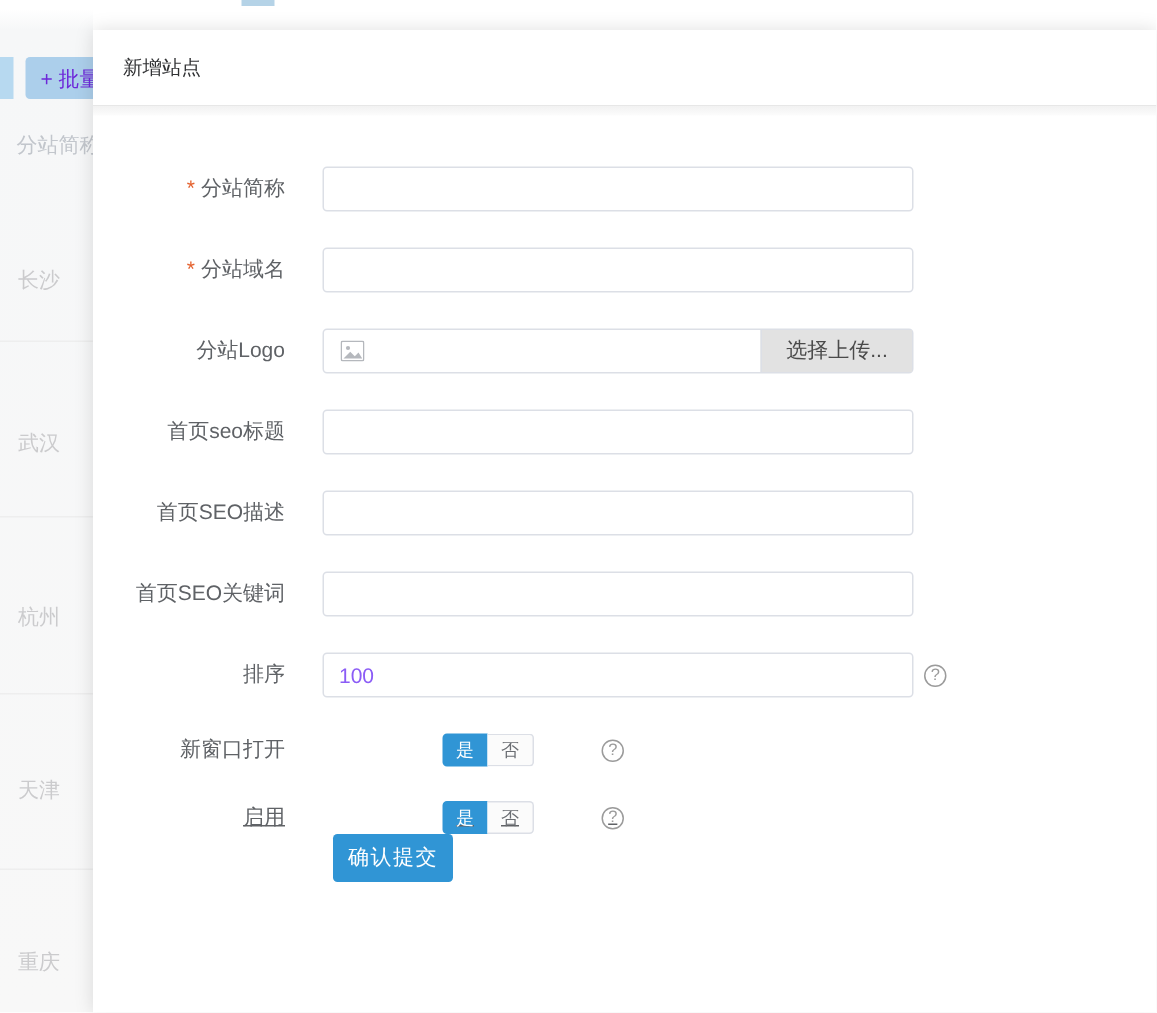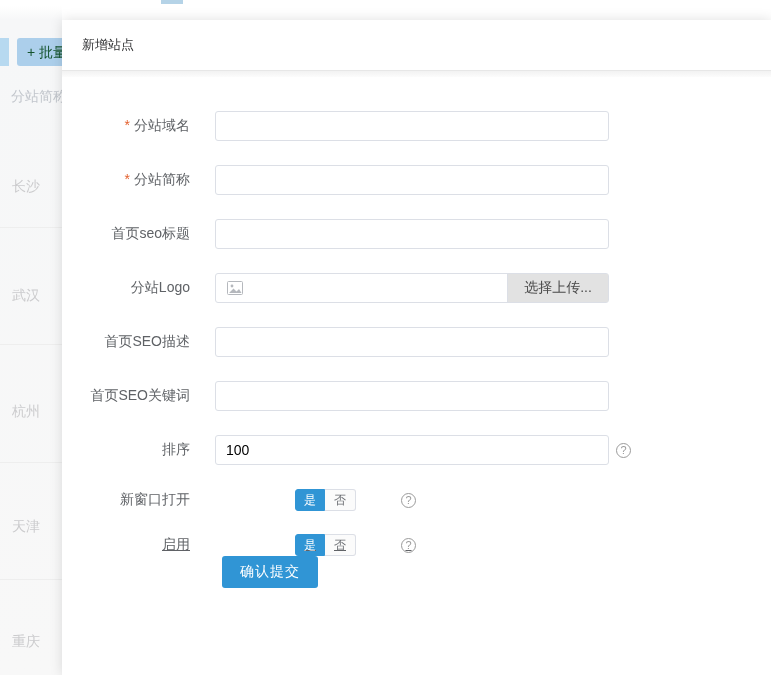--- a/index.html
+++ b/index.html
@@ -11,21 +11,21 @@
   }
   
   .bg-left {
     position:absolute; left:0; top:0; width:62px; height:675px;
     background:linear-gradient(#ffffff 0px, #ffffff 6px, #f6f7f8 20px, #f8f8f8 100%);
     overflow:hidden; z-index:1;
   }
   .frag-btn-left { position:absolute; left:0; top:38px; width:9px; height:28px; background:#b7d9f0; }
   .batch-btn {
     position:absolute; left:17px; top:38px; width:70px; height:28px;
-    background:#accfeb; color:#14532d; font-size:14px; line-height:28px;
+    background:#accfeb; color:#6d28d9; font-size:14px; line-height:28px;
     padding-left:10px; white-space:nowrap; border-radius:3px 0 0 3px;
   }
   .bg-th { position:absolute; left:11px; top:88px; color:#c2c6cc; font-size:14px; white-space:nowrap; }
   .bg-row { position:absolute; left:12px; color:#cbcbcd; font-size:14px; white-space:nowrap; }
   .bg-row.r0 { top:178px; } .bg-row.r1 { top:287px; } .bg-row.r2 { top:403px; }
   .bg-row.r3 { top:518px; } .bg-row.r4 { top:633px; }
   .bg-div { position:absolute; left:0; width:62px; height:1px; background:#eeeeee; }
   .bg-div.d0 { top:227px; } .bg-div.d1 { top:344px; } .bg-div.d2 { top:462px; } .bg-div.d3 { top:579px; }
   .top-tab { position:absolute; left:161px; top:0; width:22px; height:4px; background:#b5d3e7; z-index:1; }
   
@@ -46,21 +46,21 @@
   .form-row.toggle-row { height:22px; margin-bottom:23px;gap:40px; }
   .form-row.toggle-row.last { margin-bottom:0;text-decoration:underline; }
   .form-label {
     width:128px; text-align:right; color:#5f6266; font-size:14px;
     flex:0 0 128px; white-space:nowrap;
   }
   .req { color:#e4612e; margin-right:4px; }
   .label-gap { width:25px; flex:0 0 25px; }
   .ipt {
     width:394px; height:30px; border:1px solid #dcdfe6; border-radius:3px;
-    background:#fff; font-family:inherit; font-size:14px; color:#000000;
+    background:#fff; font-family:inherit; font-size:14px; color:#8b5cf6;
     padding:0 10px; outline:none;
   }
   .upload-box {
     position:relative; width:394px; height:30px; border:1px solid #dcdfe6;
     border-radius:3px; background:#fff; display:flex; align-items:center;
     padding-left:11px;
   }
   .upload-btn {
     position:absolute; right:0; top:0; height:28px; width:101px;
     background:#e2e2e2; border:none; border-left:1px solid #dcdfe6;
@@ -81,21 +81,21 @@
   }
   .help {
     width:15px; height:15px; border:1px solid #9b9b9b; border-radius:50%;
     color:#9b9b9b; font-size:11px; line-height:13px; text-align:center;
     margin-left:7px; flex:0 0 15px; cursor:pointer;
   }
   .toggle-row .help { margin-left:5px; }
   .submit-row { display:flex; margin-top:0; }
   .submit-indent { width:160px; flex:0 0 160px; }
   .submit-btn {
-    width:96px; height:32px; background:#3095d5; color:#ffffff;
+    width:80px; height:32px; background:#3095d5; color:#ffffff;
     border:none; border-radius:3px; font-size:14px; font-family:inherit;
     cursor:pointer; letter-spacing:1px;
   }
 </style>
 </head>
 <body>
 
 <div class="top-tab"></div>
 
 <div class="bg-left">
@@ -115,53 +115,53 @@
 
 <div class="drawer">
   <div class="drawer-header">
     <span class="drawer-title">新增站点</span>
   </div>
   <div class="drawer-band"></div>
 
   <div class="drawer-body">
 
     <div class="form-row">
+      <div class="form-label"><span class="req">*</span><span>分站简称</span></div>
+      <div class="label-gap"></div>
+      <input class="ipt" type="text" value="" style="">
+    </div>
+
+    <div class="form-row">
       <div class="form-label"><span class="req">*</span><span>分站域名</span></div>
-      <div class="label-gap"></div>
-      <input class="ipt" type="text" value="" style="">
-    </div>
-
-    <div class="form-row">
-      <div class="form-label"><span class="req">*</span><span>分站简称</span></div>
-      <div class="label-gap"></div>
-      <input class="ipt" type="text" value="" style="">
-    </div>
-
-    <div class="form-row">
-      <div class="form-label"><span>首页seo标题</span></div>
       <div class="label-gap"></div>
       <input class="ipt" type="text" value="" style="">
     </div>
 
     <div class="form-row">
       <div class="form-label"><span>分站Logo</span></div>
       <div class="label-gap"></div>
       <div class="upload-box">
         <span class="img-icon">
           <svg width="16" height="14" viewBox="0 0 16 14">
             <rect x="0.5" y="0.5" width="15" height="13" rx="1" fill="none" stroke="#b5b8bd"></rect>
             <circle cx="5" cy="5" r="1.4" fill="#b5b8bd"></circle>
             <path d="M2 12 L6.5 7.5 L9.5 10.5 L12 8 L14.5 12 Z" fill="#b5b8bd"></path>
           </svg>
         </span>
         <button class="upload-btn">选择上传...</button>
       </div>
     </div>
 
     <div class="form-row">
+      <div class="form-label"><span>首页seo标题</span></div>
+      <div class="label-gap"></div>
+      <input class="ipt" type="text" value="" style="">
+    </div>
+
+    <div class="form-row">
       <div class="form-label"><span>首页SEO描述</span></div>
       <div class="label-gap"></div>
       <input class="ipt" type="text" value="" style="">
     </div>
 
     <div class="form-row">
       <div class="form-label"><span>首页SEO关键词</span></div>
       <div class="label-gap"></div>
       <input class="ipt" type="text" value="" style="">
     </div>

